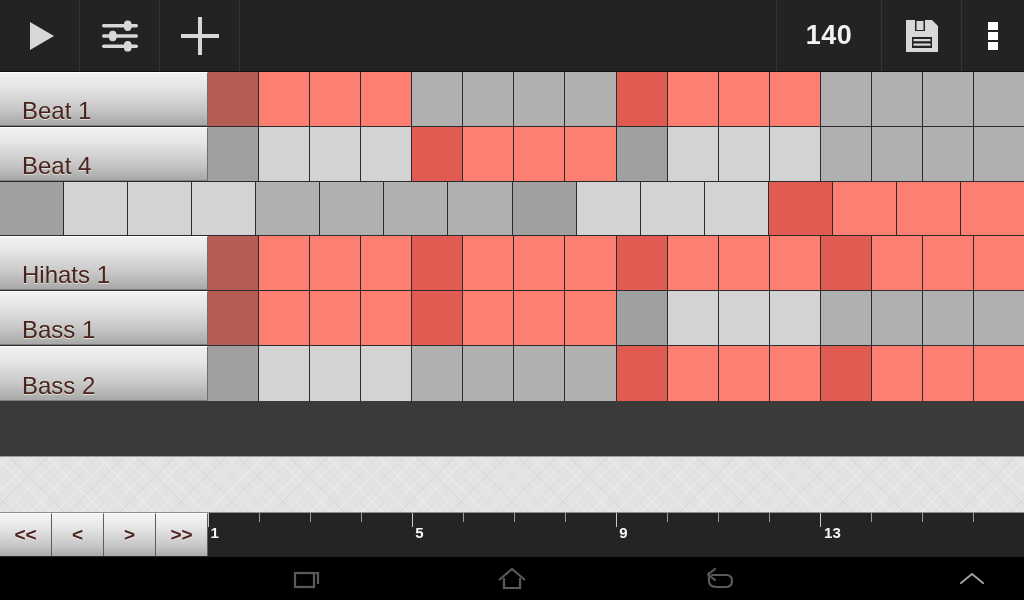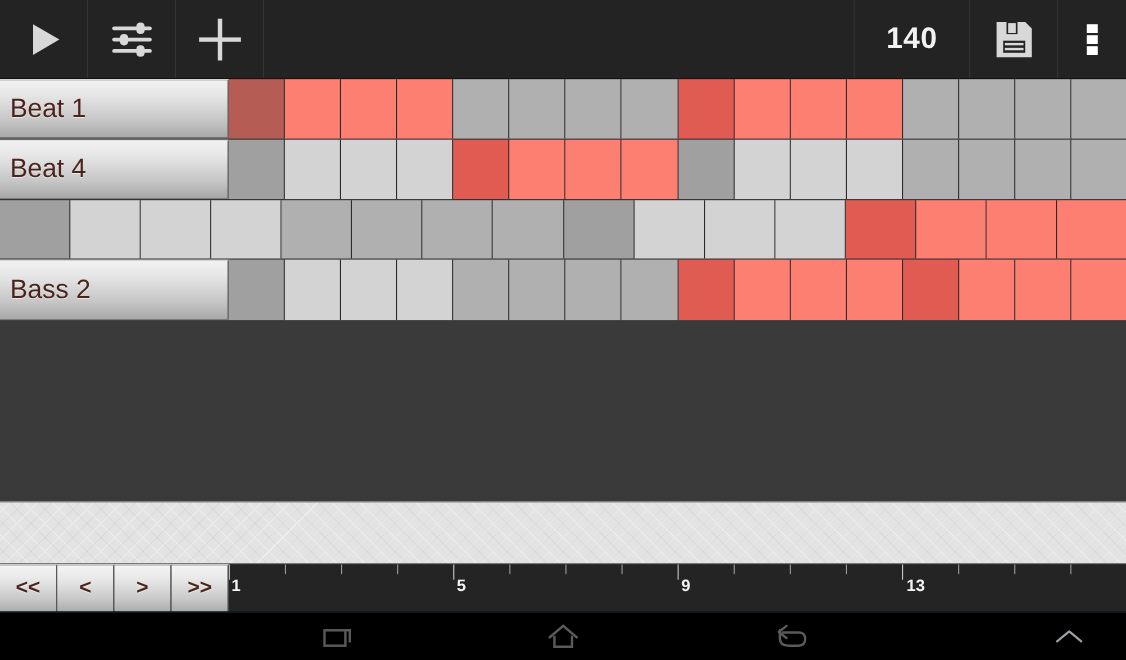--- a/index.html
+++ b/index.html
@@ -53,22 +53,22 @@
     border-bottom:1px solid #2b2b2b;
   }
   .track-row:last-child { border-bottom:none; }
 
   .track-label {
     width:208px; flex:0 0 208px;
     background:linear-gradient(to bottom,#f1f1f1 0%,#e6e6e6 26%,#c6c6c6 70%,#a8a8a8 100%);
     border-top:1px solid #ffffff;
     border-bottom:1px solid #7d7d7d;
     border-right:1px solid #6e6e6e;
-    display:flex; align-items:center;
-    padding-left:9px;
+    display:flex; align-items:flex-end;
+    padding-left:22px;
     overflow:hidden;
   }
   .track-label span {
     color:#4a231b; font-size:24px; font-weight:normal;
     text-shadow:0 1px 0 rgba(255,255,255,.55);
     white-space:nowrap;
   }
 
   .steps { flex:1 1 auto; display:flex; align-items:stretch; }
   .cell {
@@ -257,20 +257,66 @@
           <div class="cell off-b"></div>
           <div class="cell off-b"></div>
           <div class="cell off-acc"></div>
           <div class="cell off-a"></div>
           <div class="cell off-a"></div>
           <div class="cell off-a"></div>
           <div class="cell on-acc"></div>
           <div class="cell on"></div>
           <div class="cell on"></div>
           <div class="cell on"></div>
+        </div>
+      </div>
+      <div class="track-row">
+        <div class="track-label">
+          <span>Hihats 1</span>
+        </div>
+        <div class="steps">
+          <div class="cell on-acc1"></div>
+          <div class="cell on"></div>
+          <div class="cell on"></div>
+          <div class="cell on"></div>
+          <div class="cell on-acc"></div>
+          <div class="cell on"></div>
+          <div class="cell on"></div>
+          <div class="cell on"></div>
+          <div class="cell on-acc"></div>
+          <div class="cell on"></div>
+          <div class="cell on"></div>
+          <div class="cell on"></div>
+          <div class="cell on-acc"></div>
+          <div class="cell on"></div>
+          <div class="cell on"></div>
+          <div class="cell on"></div>
+        </div>
+      </div>
+      <div class="track-row">
+        <div class="track-label">
+          <span>Bass 1</span>
+        </div>
+        <div class="steps">
+          <div class="cell on-acc1"></div>
+          <div class="cell on"></div>
+          <div class="cell on"></div>
+          <div class="cell on"></div>
+          <div class="cell on-acc"></div>
+          <div class="cell on"></div>
+          <div class="cell on"></div>
+          <div class="cell on"></div>
+          <div class="cell off-acc"></div>
+          <div class="cell off-a"></div>
+          <div class="cell off-a"></div>
+          <div class="cell off-a"></div>
+          <div class="cell off-b"></div>
+          <div class="cell off-b"></div>
+          <div class="cell off-b"></div>
+          <div class="cell off-b"></div>
         </div>
       </div>
       <div class="track-row">
         <div class="track-label">
           <span>Bass 2</span>
         </div>
         <div class="steps">
           <div class="cell off-acc"></div>
           <div class="cell off-a"></div>
           <div class="cell off-a"></div>

